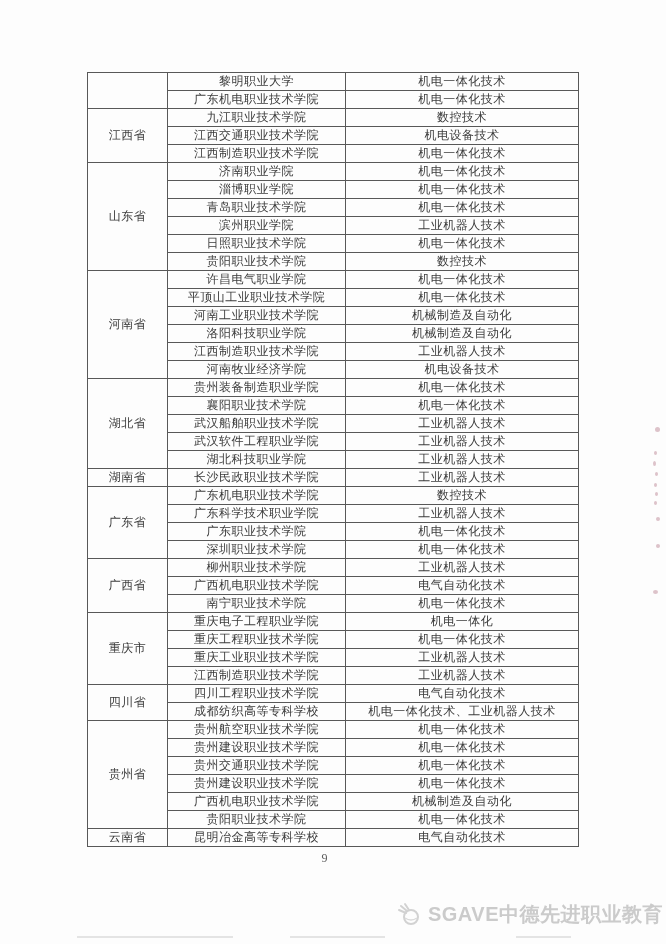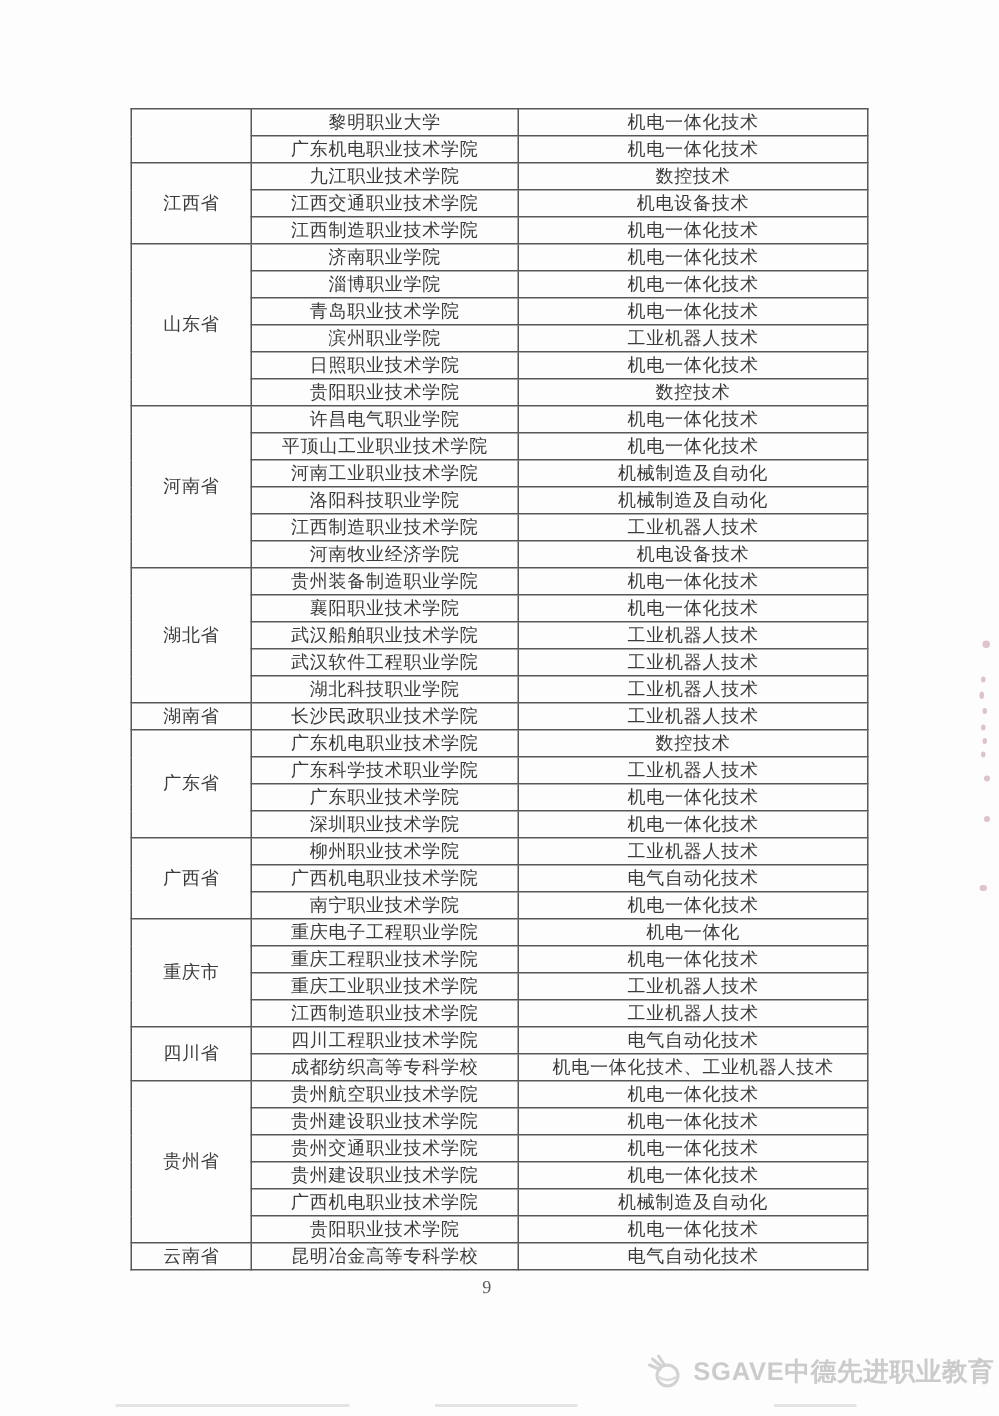--- a/index.html
+++ b/index.html
@@ -31,21 +31,21 @@
     position:absolute;left:87px;top:851px;width:491px;
     text-align:center;font-size:12px;color:#5a5a5a;
     transform:translateX(-8px);
   }
   .footer-watermark{
     position:absolute;top:901px;right:3px;
     display:flex;align-items:center;gap:5px;
     color:#cbcbcb;
     font-family:"Liberation Sans", sans-serif;
     font-weight:bold;
-    font-size:17px;
+    font-size:20px;
     letter-spacing:0.5px;
     user-select:none;
   }
   .footer-watermark svg{display:block;}
   .mark{position:absolute;border-radius:50%;background:rgba(168,100,118,0.38);}
   .edge-line{position:absolute;height:2px;background:#e4e4e4;}
 </style>
 </head>
 <body>
 

